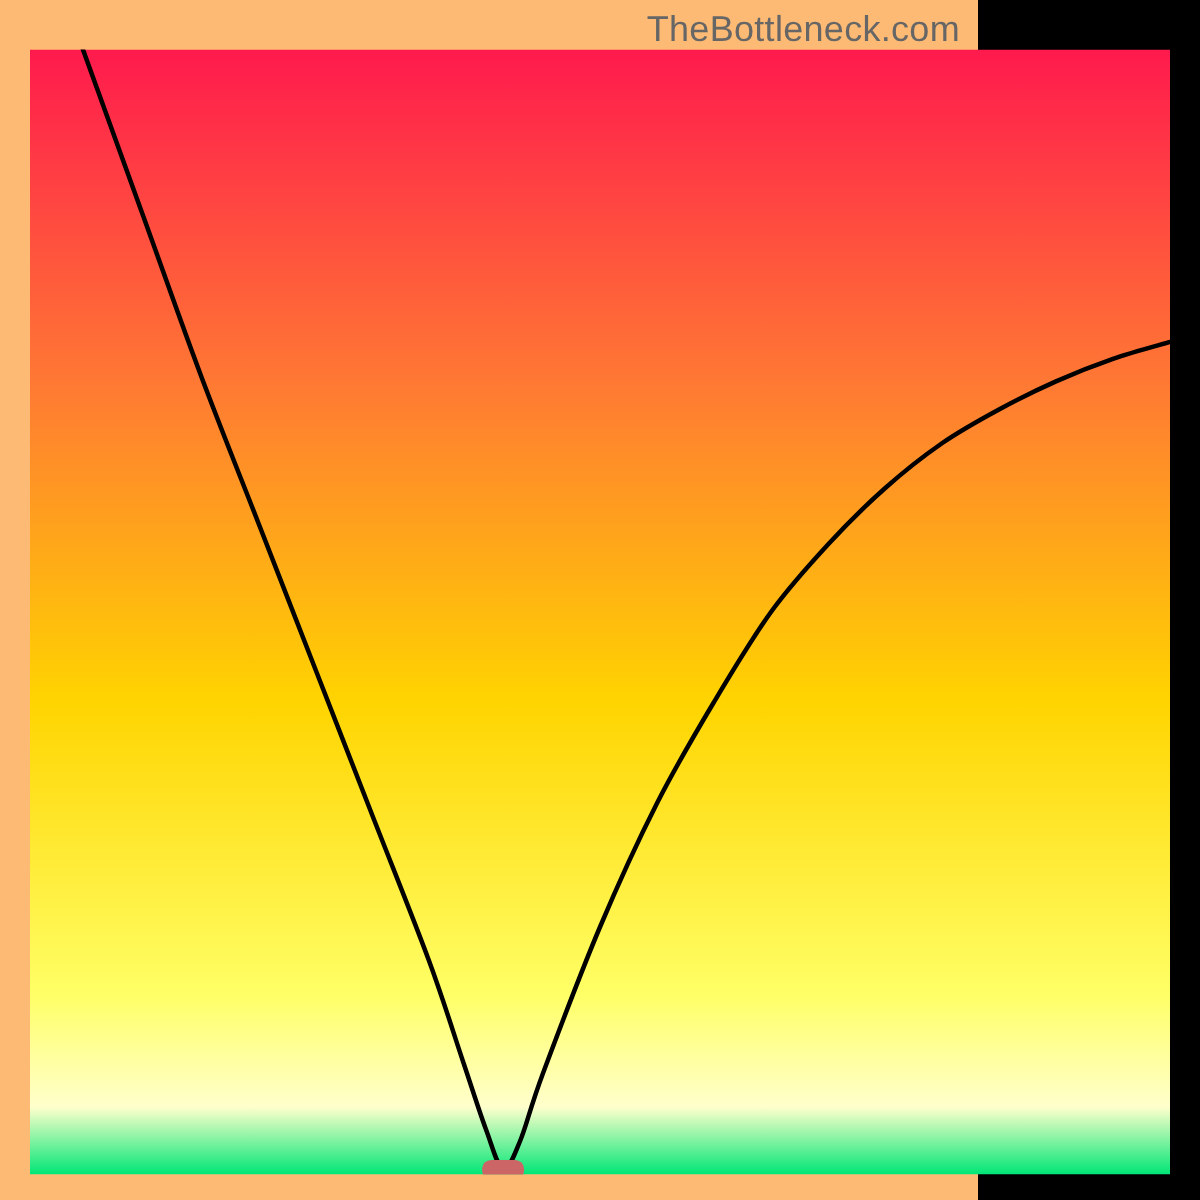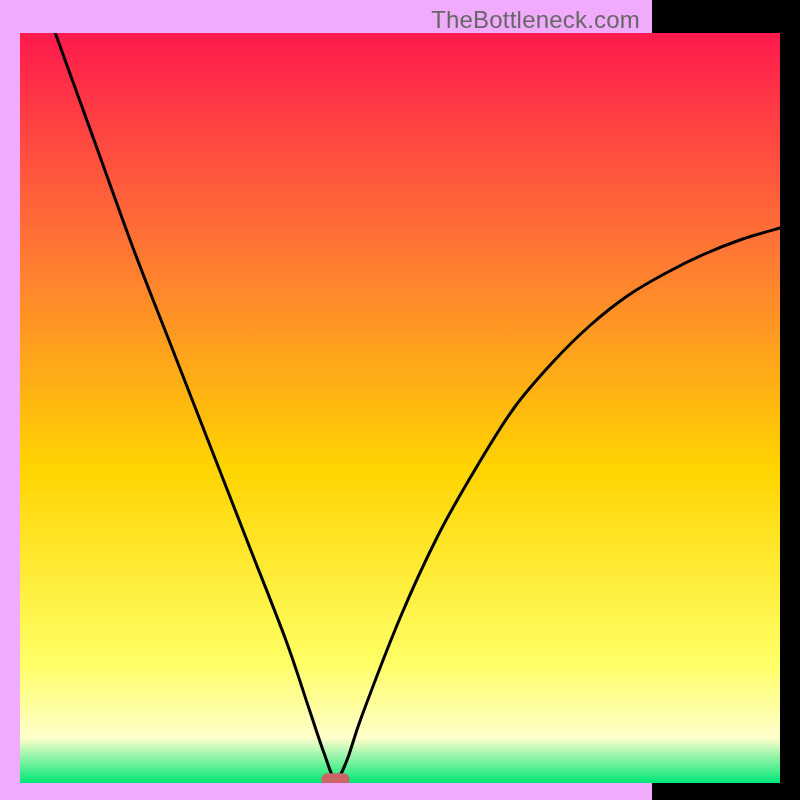--- a/index.html
+++ b/index.html
@@ -7,21 +7,21 @@
     padding: 0;
     width: 800px;
     height: 800px;
     background: #000000;
     overflow: hidden;
   }
   .frame {
     position: relative;
     width: 652px;
     height: 800px;
-    background: #f0abfc;
+    background: #fdba74;
   }
   .watermark {
     position: absolute;
     top: 6px;
     right: 12px;
     font-family: Arial, Helvetica, sans-serif;
     font-size: 24px;
     font-weight: 500;
     color: #666666;
     letter-spacing: 0.2px;

